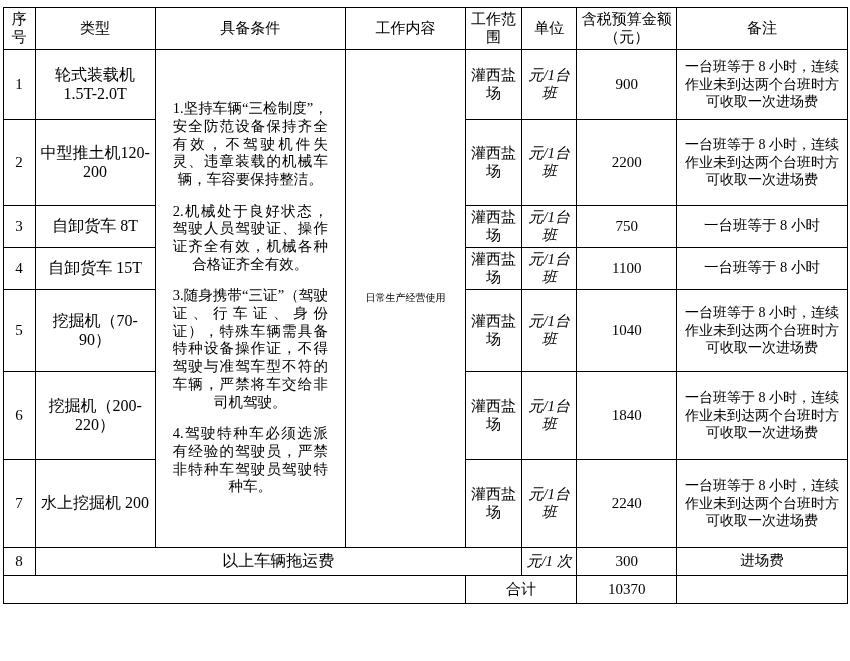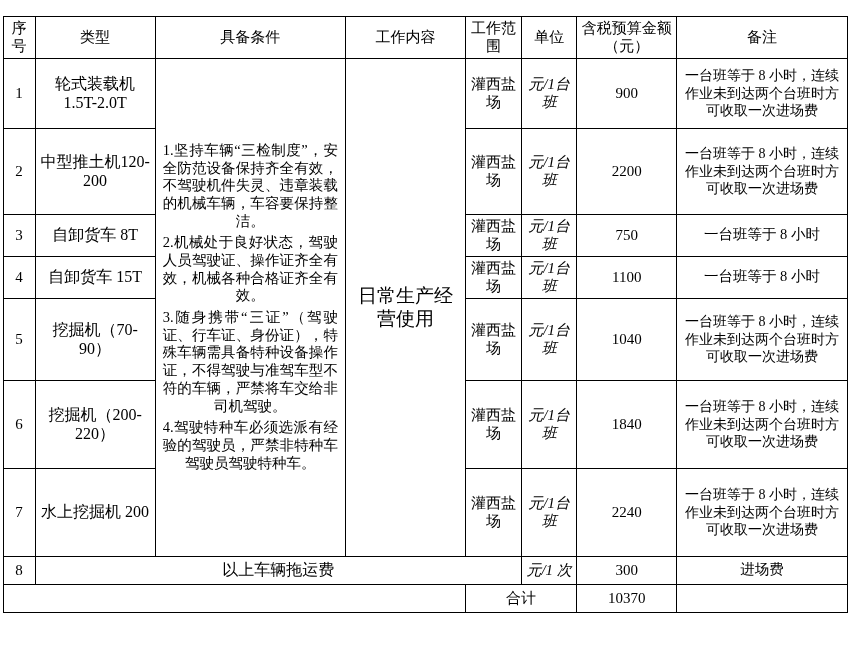--- a/index.html
+++ b/index.html
@@ -12,21 +12,21 @@
     height: 661px;
     font-family: "Liberation Serif", "DejaVu Serif", serif;
     color: #000000;
     font-size: 15px;
   }
   .sheet {
     position: relative;
     width: 850px;
     height: 661px;
     box-sizing: border-box;
-    padding: 16px 2px 2px 2px;
+    padding: 7px 2px 2px 2px;
   }
   table.price-table {
     border-collapse: collapse;
     table-layout: fixed;
     width: 845px;
     margin: 0 auto;
   }
   table.price-table td, table.price-table th {
     border: 1px solid #000000;
     padding: 2px 3px;
@@ -54,26 +54,26 @@
   .cell-no { font-size: 15px; }
   .cell-type { font-size: 16px; line-height: 1.3; }
   .cell-cond {
     font-size: 14.5px;
     text-align: left;
     line-height: 1.5;
     padding: 4px 6px;
     vertical-align: middle;
   }
   .cell-cond p {
-    margin: 4px;
+    margin: 14px;
     text-indent: 0;
     text-align: justify;
     text-align-last: center;
   }
-  .cell-work { font-size: 19px; line-height: 1.4; }
+  .cell-work { font-size: 10px; line-height: 1.4; }
   .cell-scope { font-size: 15px; line-height: 1.25; margin-left: 6px; }
   .cell-unit { font-size: 15px; line-height: 1.25; font-style: italic; }
   .cell-amount { font-size: 15px; }
   .cell-remark { font-size: 14px; line-height: 1.28; }
   .cell-remark.one-line { font-size: 14.5px; }
   .total-label { font-size: 15px; }
   .nb { white-space: nowrap; margin-top: 9px; }
 </style>
 </head>
 <body>

